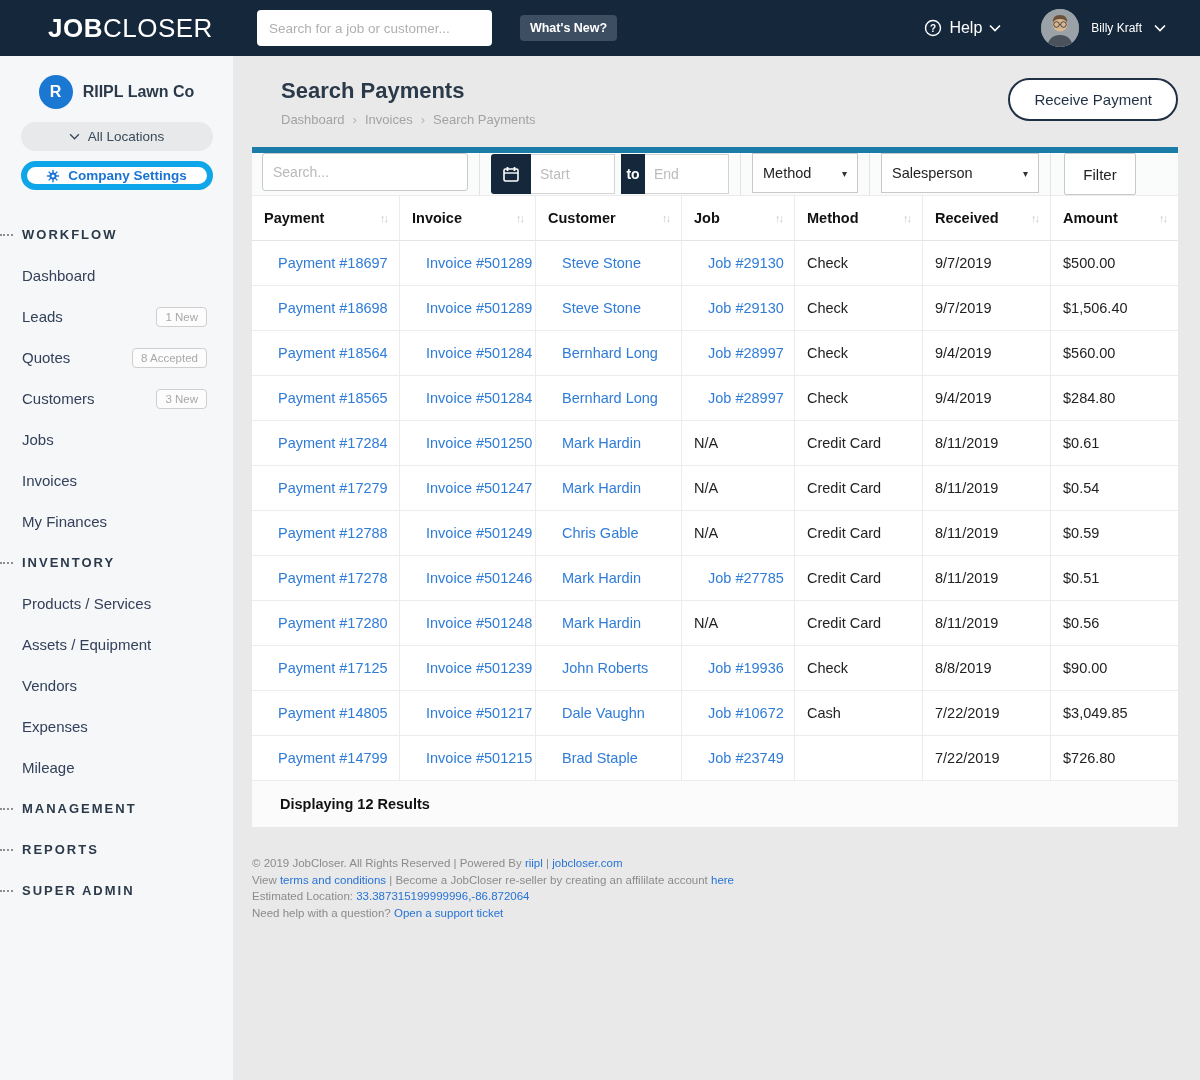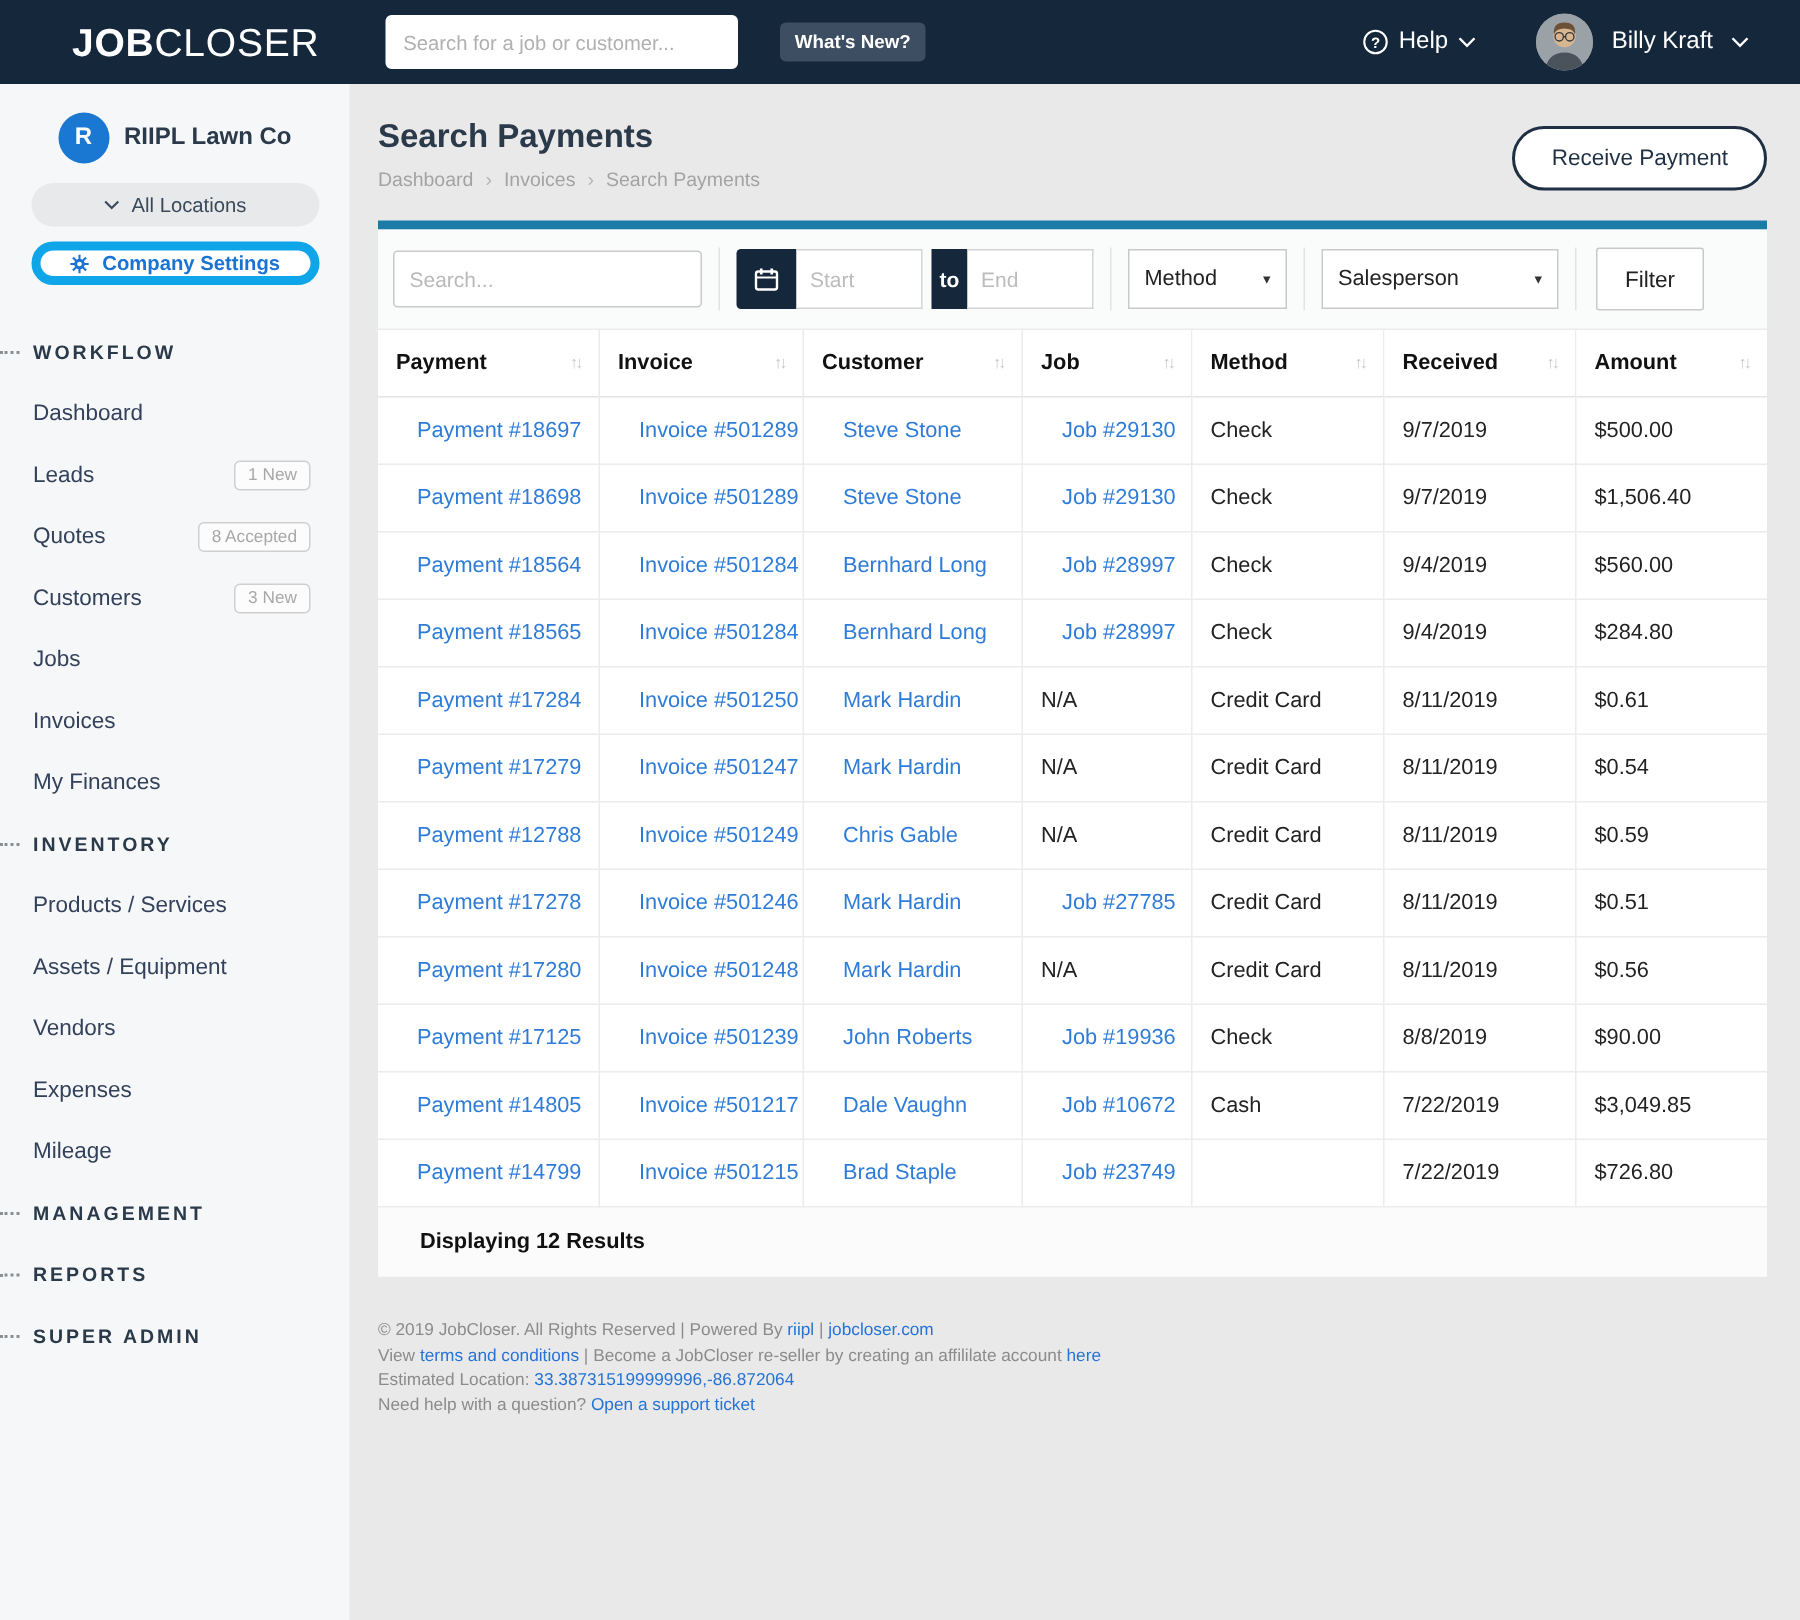--- a/index.html
+++ b/index.html
@@ -13,21 +13,21 @@
   .logo span.light { font-weight:300; }
   .nav-search { margin-left:44px; width:235px; height:36px; border:2px solid #fff; border-radius:4px;
                 padding:0 10px; font-size:13.5px; color:#444; outline:none; background:#fff;
                 font-family:"Liberation Sans", sans-serif; }
   .nav-search::placeholder { color:#b0b0b0; }
   .whats-new { margin-left:28px; background:#3d4e62; color:#fff; font-size:12.5px; font-weight:bold;
                padding:6px 10px; border-radius:4px; border:none; cursor:pointer;
                font-family:"Liberation Sans", sans-serif; }
   .nav-right { margin-left:auto; display:flex; align-items:center; gap:14px; padding-right:34px; }
   .help { display:flex; align-items:center; gap:7px; color:#fff; font-size:16px; cursor:pointer; margin-right:26px; }
-  .user { display:flex; align-items:center; gap:12px; color:#fff; font-size:16px; cursor:pointer; }
+  .user { display:flex; align-items:center; gap:12px; color:#fff; font-size:12px; cursor:pointer; }
   .avatar { width:38px; height:38px; border-radius:50%; overflow:hidden; background:#8b949c; flex:none; }
 
   
   .sidebar { position:absolute; left:0; top:56px; width:233px; height:1024px; background:#f6f7f8; }
   .company { padding-top:16px; }
   .company-row { display:flex; align-items:center; justify-content:center; gap:10px; height:40px; }
   .company-logo { width:34px; height:34px; border-radius:50%; background:#1a78d2; color:#fff;
                   display:flex; align-items:center; justify-content:center; font-size:16px; font-weight:bold; cursor:pointer; }
   .company-name { font-size:16px; font-weight:bold; color:#2b3a4a; }
   .pill { width:192px; height:29px; margin:10px auto 0; border-radius:16px; display:flex;
@@ -38,31 +38,31 @@
   .nav-section { height:41px; display:flex; align-items:center; font-size:13px; font-weight:bold;
                  letter-spacing:2px; color:#2b3a4a; cursor:pointer; }
   .nav-section .dash { width:13px; border-top:2px dotted #8a8f94; margin-right:9px; }
   .nav-item { height:41px; display:flex; align-items:center; justify-content:space-between;
               padding:0 26px 0 22px; font-size:15px; color:#33415b; cursor:pointer; }
   .nav-badge { border:1px solid #cfcfcf; border-radius:4px; background:#fcfcfc; color:#a8a8a8;
                font-size:11.5px; padding:3px 8px; }
 
   
   .main { margin-left:233px; padding:22px 22px 0 19px; }
-  .title-row { display:flex; align-items:flex-end; justify-content:space-between; }
+  .title-row { display:flex; align-items:flex-start; justify-content:space-between;margin-left:29px; }
   .page-title { font-size:22px; font-weight:bold; color:#2b3a4a; }
   .receive-btn { background:#fff; border:2px solid #1f3044; color:#1f3044; font-size:15px;
                  border-radius:22px; padding:11px 24px; cursor:pointer; font-family:"Liberation Sans", sans-serif; }
   .breadcrumb { margin-top:8px; font-size:13px; color:#a3a3a3; display:flex; gap:8px; align-items:center; }
   .breadcrumb .crumb { cursor:pointer; }
   .breadcrumb .sep { color:#b5b5b5; }
 
   .card { margin-top:20px; width:926px; }
   .teal-bar { height:6px; background:#1b7ca7; }
-  .filter-panel { background:#fafbfb; display:flex; align-items:center; padding:12px 10px; border-bottom:1px solid #ececec; }
+  .filter-panel { background:#fafbfb; display:flex; padding:0 10px; border-bottom:1px solid #ececec; }
   .fdivider { width:1px; align-self:stretch; background:#e3e3e3; margin:0 11px; }
   .filter-search { width:206px; height:38px; border:1px solid #c9c9c9; border-radius:3px; padding:0 10px;
                    font-size:14px; color:#444; background:#fff; outline:none; font-family:"Liberation Sans", sans-serif; }
   .filter-search::placeholder { color:#b9b9b9; }
   .date-group { display:flex; align-items:center; }
   .cal-btn { width:40px; height:40px; background:#15273b; border:none; border-radius:3px 0 0 3px;
              display:flex; align-items:center; justify-content:center; cursor:pointer; }
   .date-input { width:84px; height:40px; border:1px solid #d4d4d4; border-left:none; padding:0 9px;
                 font-size:14px; color:#444; outline:none; background:#fff; font-family:"Liberation Sans", sans-serif; }
   .date-input::placeholder { color:#bcbcbc; }

